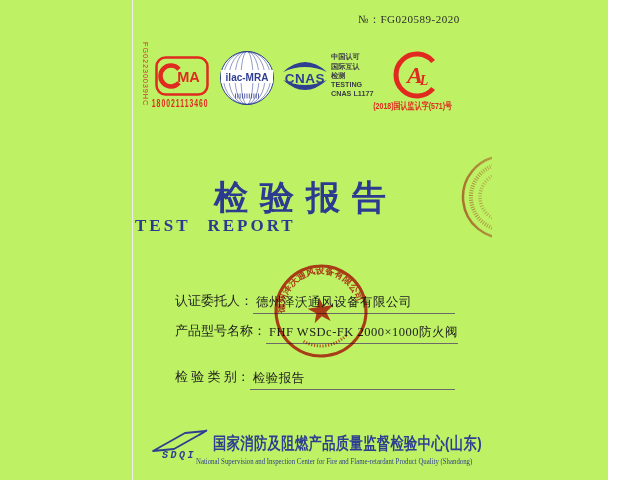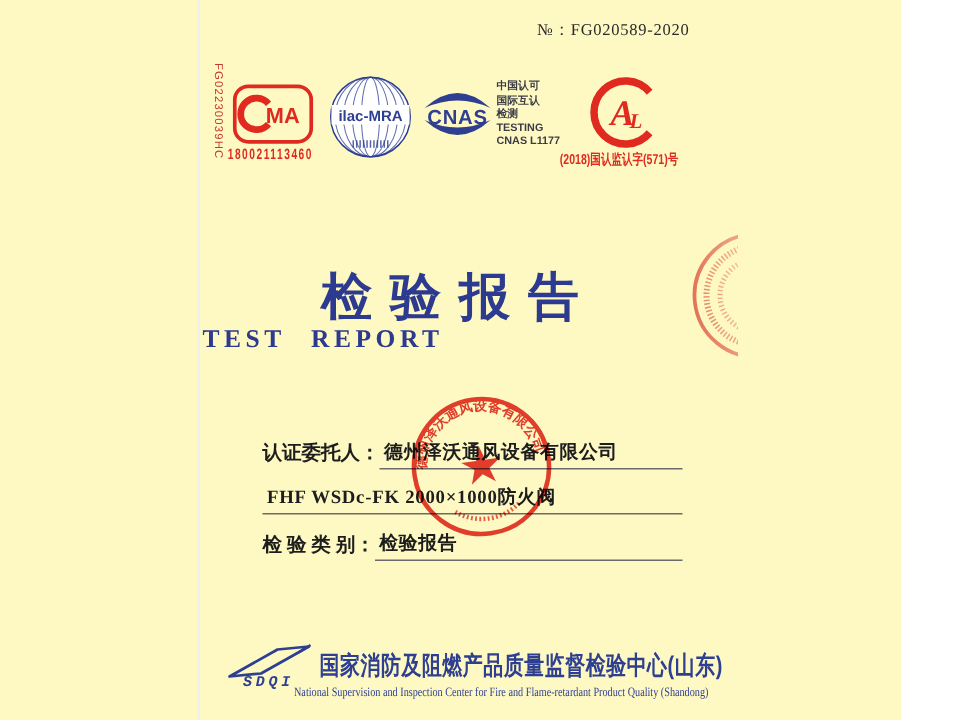--- a/index.html
+++ b/index.html
@@ -1,17 +1,17 @@
 <!DOCTYPE html>
 <html><head>
 <meta charset="utf-8">
 <style>
   html,body{margin:0;padding:0;background:#ffffff;}
-  .canvas{position:relative;width:556px;height:480px;background:#fef9c3;overflow:hidden;
-          font-family:"Liberation Serif",serif;color:#222;padding-left:45px;}
+  .canvas{position:relative;width:608px;height:480px;background:#bef264;overflow:hidden;
+          font-family:"Liberation Serif",serif;color:#222;}
   .page-edge{position:absolute;left:132px;top:0;width:1px;height:480px;background:#ededed;}
 
   
   .report-no{position:absolute;left:358px;top:12px;font-size:11px;letter-spacing:.5px;color:#2a2a2a;}
 
   
   .side-code{position:absolute;left:150px;top:42px;transform:rotate(90deg);transform-origin:0 0;
              font-family:"Liberation Sans",sans-serif;font-size:7.5px;letter-spacing:.8px;color:#c43a35;}
 
   
@@ -27,25 +27,25 @@
 
   
   .title-zh{position:absolute;left:135px;top:175px;width:330px;text-align:center;
             font-family:Liberation Serif, serif;font-weight:bold;font-size:34px;
             letter-spacing:12px;text-indent:12px;color:#2c3a8f;}
   .title-en{position:absolute;left:135px;top:216px;width:330px;text-align:left;
             font-family:"Liberation Serif",serif;font-weight:bold;font-size:17px;
             letter-spacing:3px;word-spacing:10px;color:#2c3a8f;}
 
   
-  .field-row{position:absolute;left:175px;width:280px;display:flex;align-items:center;font-weight:bold;}
+  .field-row{position:absolute;left:175px;width:280px;display:flex;align-items:flex-start;}
   .field-row .lbl{flex:none;font-size:13px;color:#1d1d1d;white-space:pre;padding-bottom:2px;}
   .field-row .val-wrap{flex:1;border-bottom:1px solid #6a6a6a;padding:0 0 2px 3px;min-height:16px;}
   .field-row .val{font-size:12.5px;color:#1d1d1d;letter-spacing:.5px;white-space:nowrap;}
-  #row1{top:292px;} #row2{top:322px;} #row3{top:353px;}
+  #row1{top:292px;} #row2{top:322px;} #row3{top:368px;}
 
   
   .stamp-main{position:absolute;left:264px;top:254px;opacity:.87;mix-blend-mode:multiply;transform:rotate(-8deg);}
   .stamp-partial{position:absolute;left:452px;top:150px;opacity:.9;mix-blend-mode:multiply;}
 
   
   .sdqi-text{position:absolute;left:149px;top:450px;width:60px;text-align:center;
              font-family:Liberation Mono, monospace;font-style:italic;font-weight:bold;
              font-size:10px;letter-spacing:2.5px;color:#2e3f92;}
   .footer-zh{position:absolute;left:213px;top:432px;font-family:"Liberation Sans",sans-serif;
@@ -117,20 +117,21 @@
       <circle cx="52" cy="47" r="33" fill="none" stroke="url(#pfade)" stroke-width="4" stroke-dasharray="1 1.4" opacity=".8"></circle>
       <circle cx="52" cy="47" r="24" fill="none" stroke="url(#pfade)" stroke-width="3.5" stroke-dasharray="1 1.6" opacity=".6"></circle>
     </g>
   </svg>
 
   <div class="field-row" id="row1">
     <span class="lbl">认证委托人：</span>
     <span class="val-wrap"><span class="val">德州泽沃通风设备有限公司</span></span>
   </div>
   <div class="field-row" id="row2">
+    <span class="lbl">产品型号名称：</span>
     <span class="val-wrap"><span class="val">FHF WSDc-FK 2000×1000防火阀</span></span>
   </div>
   <div class="field-row" id="row3">
     <span class="lbl">检 验 类 别：</span>
     <span class="val-wrap"><span class="val">检验报告</span></span>
   </div>
 
   <svg class="stamp-main" width="114" height="114" viewBox="0 0 114 114">
     <defs>
       <path id="sealArc" d="M20.1 53.8 A37 37 0 0 1 93.9 53.8" fill="none"></path>

